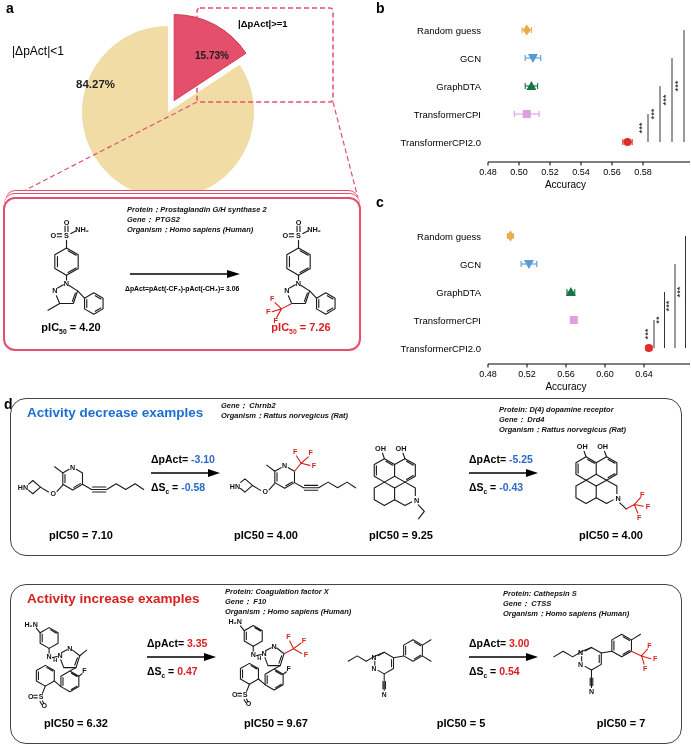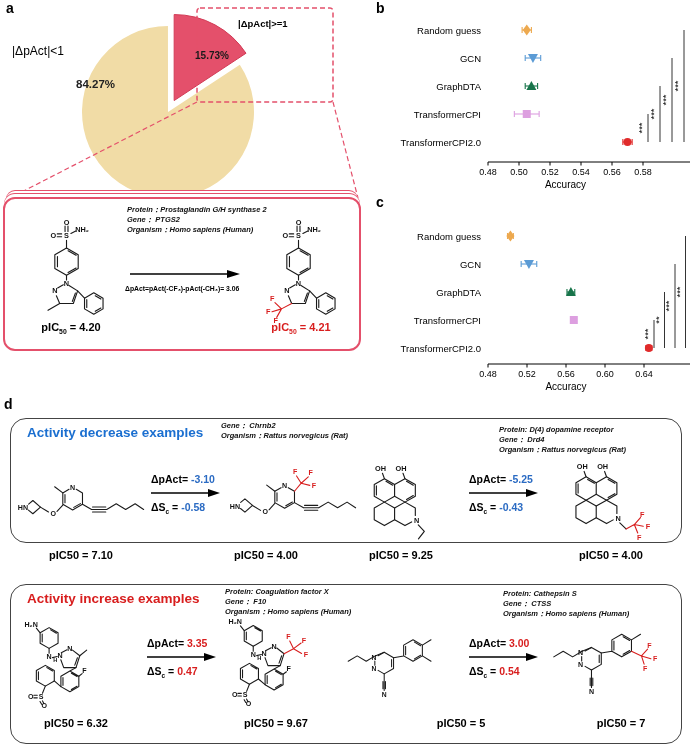--- a/index.html
+++ b/index.html
@@ -96,21 +96,21 @@
       <div>Protein：Prostaglandin G/H synthase 2</div>
       <div>Gene： PTGS2</div>
       <div>Organism：Homo sapiens (Human)</div>
     </div>
     <svg class="abs arrow" style="left:124px;top:70px" width="112" height="10">
       <line x1="1" y1="5" x2="99" y2="5"></line>
         <polygon points="98,1 111,5 98,9"></polygon>
     </svg>
     <div class="abs deq" style="left:120px;top:86px">ΔpAct=pAct(-CF₃)-pAct(-CH₃)= 3.06</div>
     <div class="abs pic" style="left:8px;top:122px;width:116px"><span>pIC</span><sub>50</sub><span> = 4.20</span></div>
-    <div class="abs pic red" style="left:238px;top:122px;width:116px"><span>pIC</span><sub>50</sub><span> = 4.21</span></div>
+    <div class="abs pic red" style="left:238px;top:122px;width:116px"><span>pIC</span><sub>50</sub><span> = 7.26</span></div>
   </div>
 
   <svg class="abs" id="chart-b" style="left:380px;top:4px" width="311" height="196">
       <line x1="108" y1="158" x2="310" y2="158" stroke="#000" stroke-width="1"></line>
       <line x1="108" y1="158" x2="108" y2="161.5" stroke="#000" stroke-width="1"></line>
       <text x="108" y="171" text-anchor="middle" font-size="9" fill="#000">0.48</text>
       <line x1="139.00000000000003" y1="158" x2="139.00000000000003" y2="161.5" stroke="#000" stroke-width="1"></line>
       <text x="139.00000000000003" y="171" text-anchor="middle" font-size="9" fill="#000">0.50</text>
       <line x1="170.00000000000006" y1="158" x2="170.00000000000006" y2="161.5" stroke="#000" stroke-width="1"></line>
       <text x="170.00000000000006" y="171" text-anchor="middle" font-size="9" fill="#000">0.52</text>
@@ -197,21 +197,21 @@
       <line x1="274" y1="118" x2="274" y2="146" stroke="#000" stroke-width="0.8"></line>
       <text x="271" y="132" text-anchor="middle" font-size="9.5" fill="#000" transform="rotate(-90 271 132)">***</text>
       <line x1="284.5" y1="90" x2="284.5" y2="146" stroke="#000" stroke-width="0.8"></line>
       <text x="281.5" y="118" text-anchor="middle" font-size="9.5" fill="#000" transform="rotate(-90 281.5 118)">**</text>
       <line x1="295" y1="62" x2="295" y2="146" stroke="#000" stroke-width="0.8"></line>
       <text x="292" y="104" text-anchor="middle" font-size="9.5" fill="#000" transform="rotate(-90 292 104)">***</text>
       <line x1="305.5" y1="34" x2="305.5" y2="146" stroke="#000" stroke-width="0.8"></line>
       <text x="302.5" y="90" text-anchor="middle" font-size="9.5" fill="#000" transform="rotate(-90 302.5 90)">***</text>
     </svg>
 
-  <div class="dbox" style="top:418px;height:125px">
+  <div class="dbox" style="top:398px;height:158px">
     <div class="abs dtitle blue" style="left:16px;top:6px">Activity decrease examples</div>
 
     <div class="abs ann" style="left:210px;top:2px;width:160px">
       <div>Gene： Chrnb2</div>
       <div>Organism：Rattus norvegicus (Rat)</div>
     </div>
     <div class="abs ann" style="left:488px;top:6px;width:178px">
       <div>Protein: D(4) dopamine receptor</div>
       <div>Gene： Drd4</div>
       <div>Organism：Rattus norvegicus (Rat)</div>

